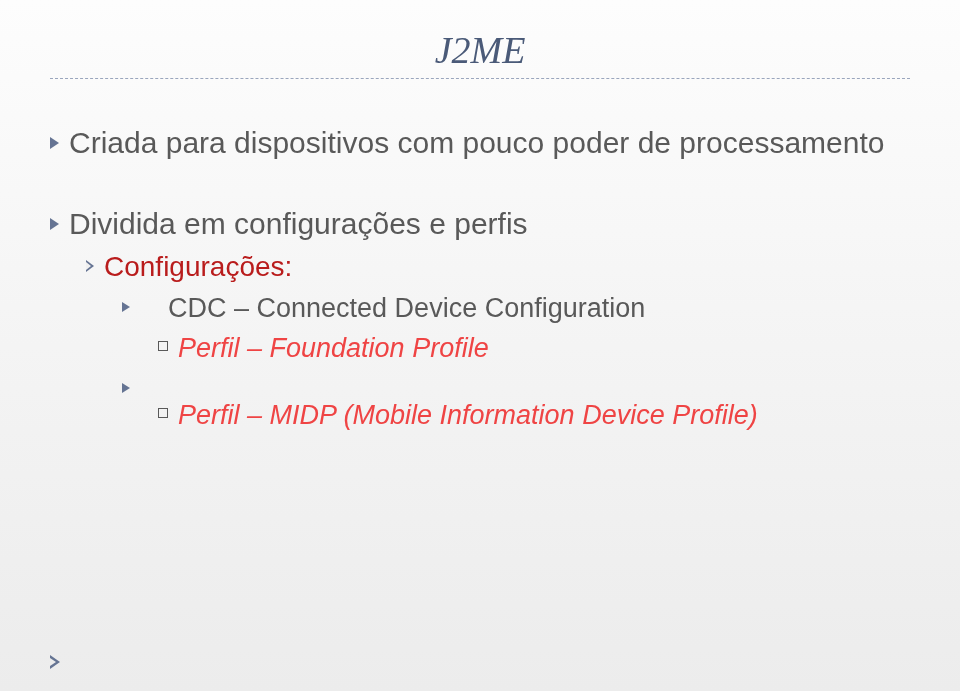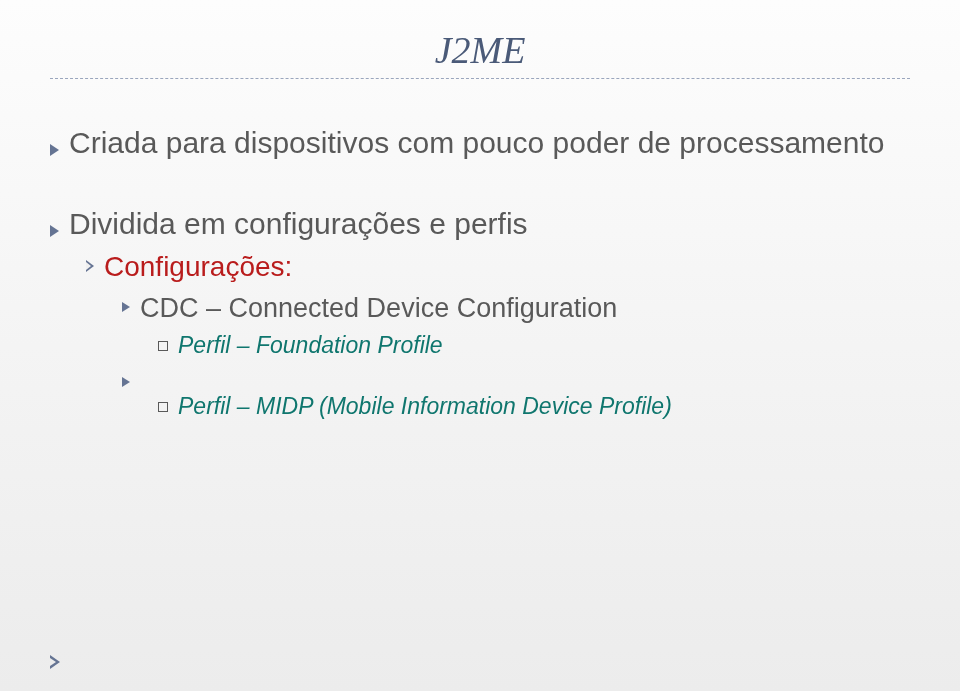--- a/index.html
+++ b/index.html
@@ -20,47 +20,47 @@
   }
   .divider {
     border-top: 1px dashed #9aa6bd;
     margin-bottom: 44px;
   }
   .bullet-row {
     display: flex;
     align-items: flex-start;
     margin-bottom: 4px;
   }
-  .lvl1 { margin-left: 0; align-items: center; }
+  .lvl1 { margin-left: 0; }
   .lvl1 .arrow { margin-right: 10px; }
   .lvl1-text {
     font-size: 30px;
     color: #595959;
     line-height: 1.35;
   }
   .lvl2 { margin-left: 36px; }
   .lvl2 .arrow { margin-right: 10px; }
   .lvl2-text {
     font-size: 28px;
     color: #b91c1c;
     line-height: 1.35;
   }
-  .lvl3 { margin-left: 72px; }
+  .lvl3 { margin-left: 72px; gap: 28px; }
   .lvl3 .arrow { margin-right: 10px; }
   .lvl3-text {
     font-size: 27px;
     color: #595959;
     line-height: 1.35;
   }
   .lvl4 { margin-left: 108px; }
   .lvl4 .sq { margin-right: 10px; }
   .lvl4-text {
-    font-size: 23px;
+    font-size: 27px;
     font-style: italic;
-    color: #0f766e;
+    color: #ef4444;
     line-height: 1.35;
   }
   .arrow {
     display: inline-block;
     width: 0; height: 0;
     border-top: 6px solid transparent;
     border-bottom: 6px solid transparent;
     margin-top: 14px;
     flex-shrink: 0;
     position: relative;

